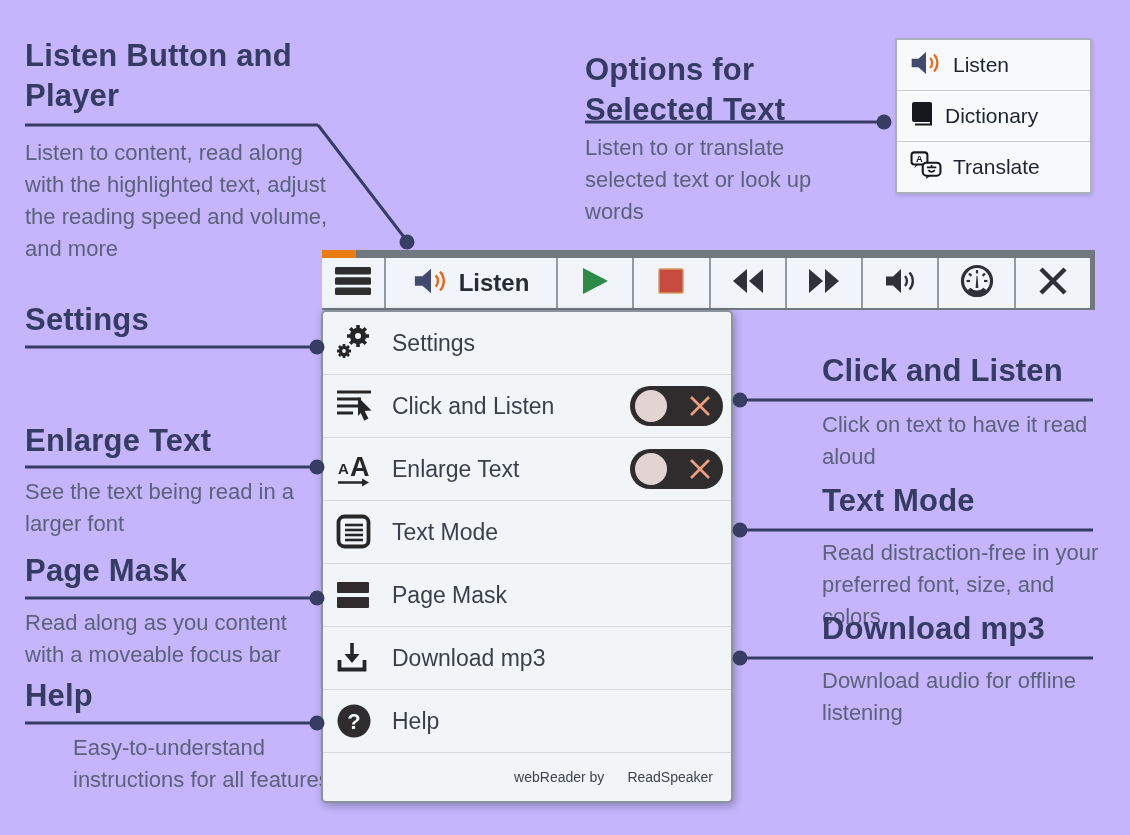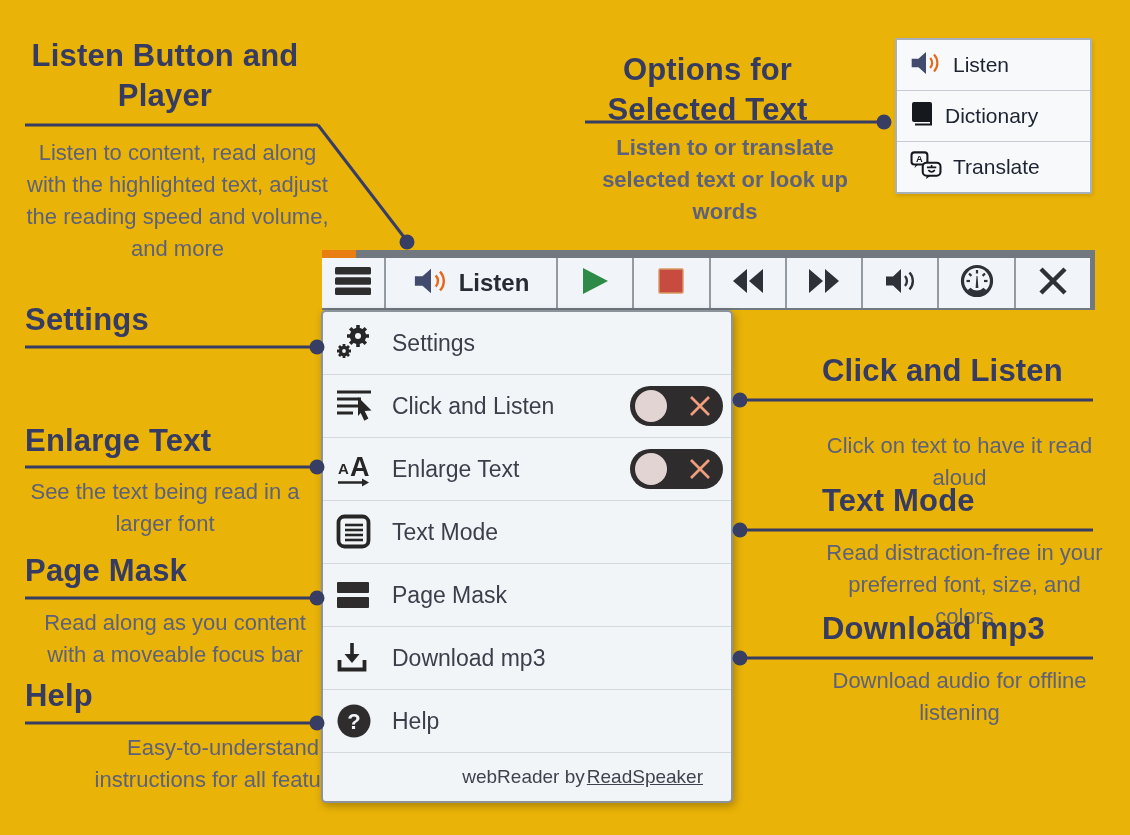--- a/index.html
+++ b/index.html
@@ -1,17 +1,17 @@
 <!DOCTYPE html>
 <html><head>
 <meta charset="utf-8">
 <style>
   * { margin:0; padding:0; box-sizing:border-box; }
   body { background:#ffffff; font-family:"Liberation Sans","DejaVu Sans",sans-serif; }
-  .canvas { position:relative; width:1130px; height:835px; background:#eab308; overflow:hidden;text-align:center; }
+  .canvas { position:relative; width:1130px; height:835px; background:#c4b5fd; overflow:hidden; }
 
   
   .hd { position:absolute; font-weight:700; font-size:31px; line-height:1.28; color:#363b62; letter-spacing:.2px; }
   .desc { position:absolute; font-size:22px; line-height:1.45; color:#5d6179; }
 
   
   #overlay { position:absolute; left:0; top:0; z-index:6; pointer-events:none; }
 
   
   .sel-popup { position:absolute; left:895px; top:38px; width:197px; height:156px; z-index:4;
@@ -37,22 +37,22 @@
 
   
   .menu { position:absolute; left:321px; top:310px; width:412px; height:493px; z-index:4;
     background:#f2f5f8; border:2px solid #8d939a; border-radius:5px;
     box-shadow:2px 3px 8px rgba(0,0,0,.28); display:flex; flex-direction:column; overflow:hidden; }
   .menu-item { height:63px; display:flex; align-items:center; padding-left:13px;
     border-bottom:1px solid #d4d9de; cursor:pointer; }
   .menu-item .ic { width:46px; display:flex; align-items:center; justify-content:flex-start; }
   .menu-item .lbl { font-size:23px; color:#3a3f4a; margin-left:10px; }
   .menu-footer { flex:1; display:flex; align-items:center; justify-content:flex-end;
-    padding-right:28px; font-size:19px; color:#3f434d; }
-  .menu-footer a { color:#3f434d; text-decoration:underline; cursor:pointer; margin-left:2px; }
+    padding-right:18px; font-size:14px; color:#3f434d; }
+  .menu-footer a { color:#3f434d; cursor:pointer; margin-left:23px; }
 
   
   .toggle { margin-left:auto; margin-right:8px; width:93px; height:40px; border-radius:20px;
     background:#2e2c2d; position:relative; cursor:pointer; flex-shrink:0; }
   .toggle .knob { position:absolute; left:5px; top:4px; width:32px; height:32px; border-radius:50%;
     background:#e3d4d4; }
   .toggle svg { position:absolute; right:12px; top:9px; }
 </style>
 </head>
 <body>
@@ -89,35 +89,35 @@
 
       <circle cx="740" cy="658" r="7.5" stroke="none"></circle>
       <line x1="740" y1="658" x2="1093" y2="658"></line>
     </g>
   </svg>
 
   <div class="hd" style="left:25px; top:36px; width:280px;">Listen Button and Player</div>
   <div class="desc" style="left:25px; top:137px; width:305px;">Listen to content, read along with the highlighted text, adjust the reading speed and volume, and more</div>
 
   <div class="hd" style="left:585px; top:50px; width:245px;">Options for Selected Text</div>
-  <div class="desc" style="left:585px; top:132px; width:280px;font-weight:bold;">Listen to or translate selected text or look up words</div>
+  <div class="desc" style="left:585px; top:132px; width:280px;">Listen to or translate selected text or look up words</div>
 
   <div class="hd" style="left:25px; top:300px;">Settings</div>
 
   <div class="hd" style="left:25px; top:421px;">Enlarge Text</div>
   <div class="desc" style="left:25px; top:476px; width:280px;">See the text being read in a larger font</div>
 
   <div class="hd" style="left:25px; top:551px;">Page Mask</div>
   <div class="desc" style="left:25px; top:607px; width:300px;">Read along as you content with a moveable focus bar</div>
 
   <div class="hd" style="left:25px; top:676px;">Help</div>
   <div class="desc" style="left:25px; top:732px; width:300px;margin-left:48px;">Easy-to-understand instructions for all features</div>
 
   <div class="hd" style="left:822px; top:351px;">Click and Listen</div>
-  <div class="desc" style="left:822px; top:430px; width:275px;">Click on text to have  it read aloud</div>
+  <div class="desc" style="left:822px; top:409px; width:275px;">Click on text to have  it read aloud</div>
 
   <div class="hd" style="left:822px; top:481px;">Text Mode</div>
   <div class="desc" style="left:822px; top:537px; width:285px;">Read distraction-free in your preferred font, size, and colors</div>
 
   <div class="hd" style="left:822px; top:609px;">Download mp3</div>
   <div class="desc" style="left:822px; top:665px; width:275px;">Download audio for offline listening</div>
 
   <div class="sel-popup">
     <div class="sel-item">
       <span>

